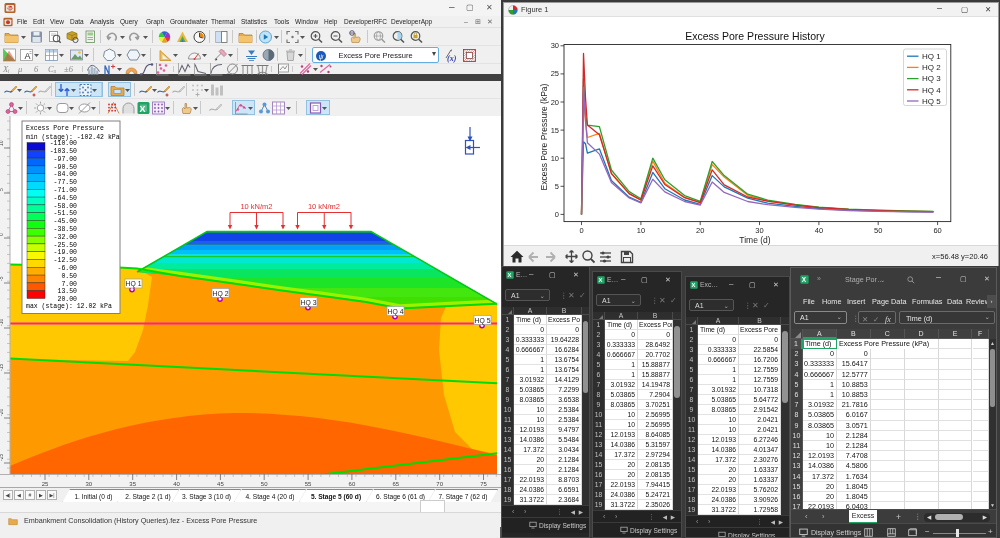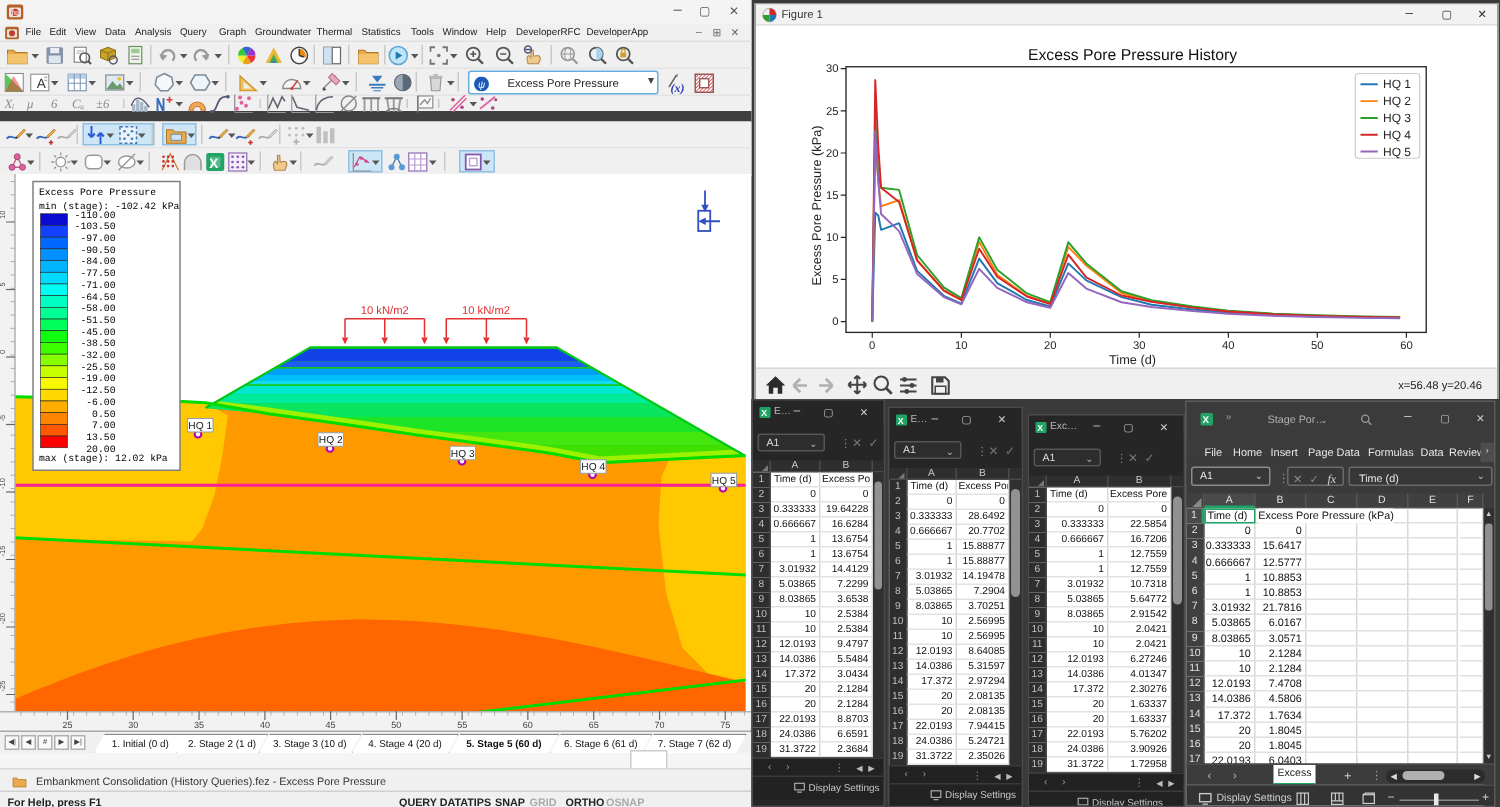--- a/index.html
+++ b/index.html
@@ -1123,28 +1123,20 @@
       <div class="abs" style="left:428px;top:1px;width:70px;height:14px;background:#fff;border:1px solid #888;clip-path:polygon(8px 0, 100% 0, calc(100% - 8px) 100%, 0 100%);font-size:6.6px;color:#111;text-align:center;line-height:13px;white-space:nowrap">7. Stage 7 (62 d)</div>
     </div>
     <div class="abs" style="left:0;top:502px;width:501px;height:10px;background:#f5f5f5"></div>
     <div class="abs" style="left:420px;top:500px;width:25px;height:13px;background:#fff;border:1px solid #ccc"></div>
     <div class="abs" style="left:0;top:512px;width:501px;height:15px;background:#f0f0f0;border-top:1px solid #d8d8d8">
       <svg class="abs" style="left:8px;top:2.5px" width="10" height="10" viewBox="0 0 15 15">
         <path d="M1,4 h4 l1.5,1.5 H14 V13 H1 Z" fill="#e8aa4c" stroke="#b07820" stroke-width="0.7"></path>
       </svg>
       <span class="abs" style="left:24px;top:3px;font-size:7.2px;color:#333">Embankment Consolidation (History Queries).fez - Excess Pore Pressure</span>
     </div>
-    <div class="abs" style="left:0;top:527px;width:501px;height:11px;background:#f0f0f0;border-top:1px solid #d0d0d0">
-      <span class="abs" style="left:5px;top:1.5px;font-size:7.2px;font-weight:bold;color:#222">For Help, press F1</span>
-      <span class="abs" style="left:266px;top:1.5px;font-size:7.2px;font-weight:bold;color:#222">QUERY DATATIPS</span>
-      <span class="abs" style="left:330px;top:1.5px;font-size:7.2px;font-weight:bold;color:#222">SNAP</span>
-      <span class="abs" style="left:353px;top:1.5px;font-size:7.2px;font-weight:bold;color:#aaa">GRID</span>
-      <span class="abs" style="left:377px;top:1.5px;font-size:7.2px;font-weight:bold;color:#222">ORTHO</span>
-      <span class="abs" style="left:404px;top:1.5px;font-size:7.2px;font-weight:bold;color:#aaa">OSNAP</span>
-    </div>
   </div>
 <div class="abs" style="left:503px;top:2px;width:496px;height:264px;background:#fff;border:1px solid #9a9a9a">
     <div class="abs" style="left:0;top:0;width:494px;height:14px;background:#f2f2f2;border-bottom:1px solid #e0e0e0">
       <svg class="abs" style="left:4px;top:2px" width="10" height="10" viewBox="0 0 10 10">
         <circle cx="5" cy="5" r="4.5" fill="#eee" stroke="#999" stroke-width="0.5"></circle>
         <path d="M5,5 L5,0.5 A4.5,4.5 0 0 1 9.5,5 Z" fill="#d62728"></path>
         <path d="M5,5 L9.5,5 A4.5,4.5 0 0 1 5,9.5 Z" fill="#1f77b4"></path>
         <path d="M5,5 L5,9.5 A4.5,4.5 0 0 1 0.5,5 Z" fill="#2ca02c"></path>
       </svg>
       <span class="abs" style="left:17px;top:2px;font-size:7.5px;color:#333">Figure 1</span>

